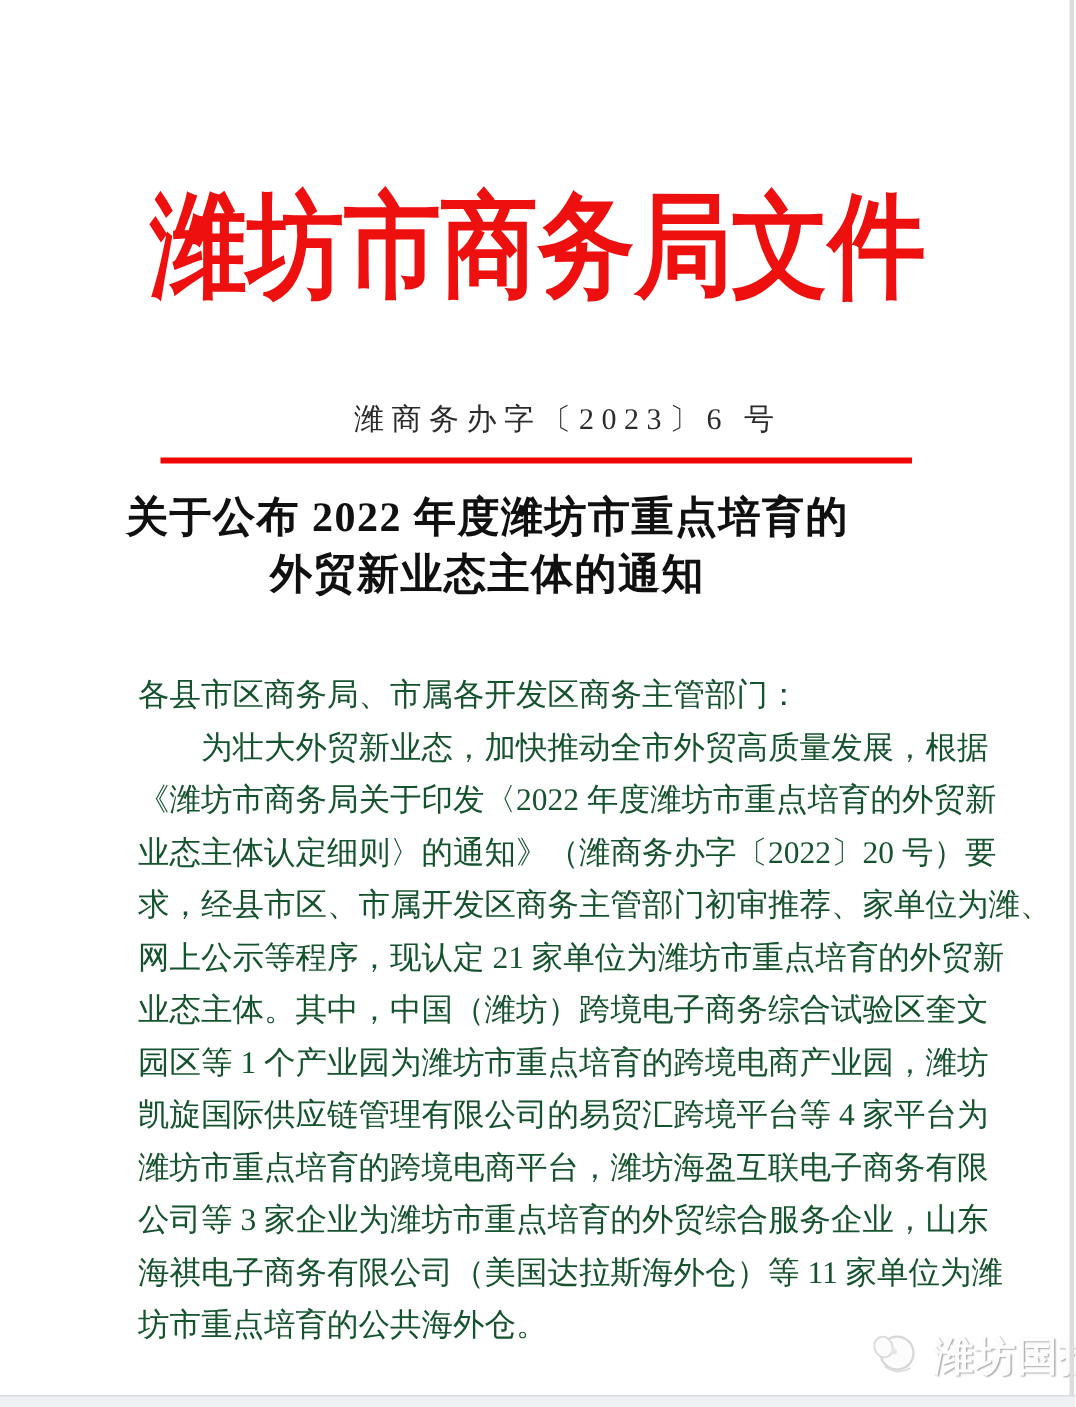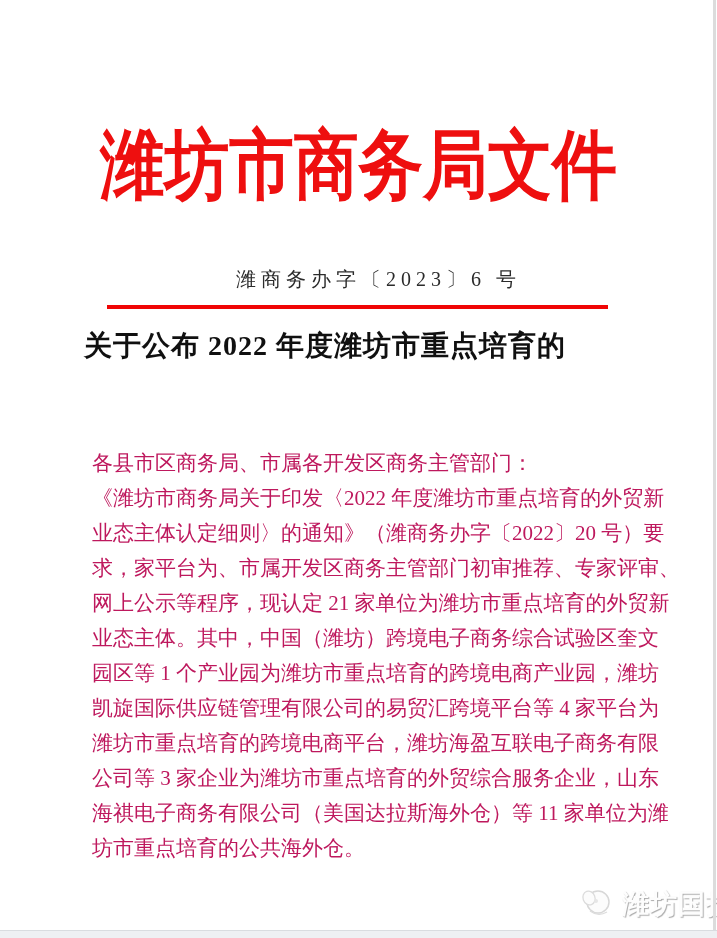--- a/index.html
+++ b/index.html
@@ -40,21 +40,21 @@
     position:absolute; top:327px; left:0; width:650px;
     text-align:center;
     font-size:28px; font-weight:bold; line-height:38px;
     color:#101010; letter-spacing:1px;
   }
   .doc-title div { white-space:nowrap; }
 
   .body-text {
     position:absolute; top:446px; left:92px; width:540px;
     font-size:21px; line-height:35px;
-    color:#be185d;
+    color:#14532d;
   }
   .bl { height:35px; white-space:nowrap; }
   .bl.fill { text-align:justify; text-align-last:justify; }
   .bl.indent { text-indent:42px; }
 
   .watermark {
     position:absolute; top:884px; left:576px;
     display:flex; align-items:center; gap:6px;
   }
   .wm-icon { display:block; }
@@ -85,27 +85,29 @@
 <div id="page">
 
   <div class="header-title">潍坊市商务局文件</div>
 
   <div class="doc-number">潍商务办字〔2023〕6 号</div>
 
   <div class="red-line"></div>
 
   <div class="doc-title">
     <div>关于公布 2022 年度潍坊市重点培育的</div>
+    <div>外贸新业态主体的通知</div>
   </div>
 
   <div class="body-text">
     <div class="bl">各县市区商务局、市属各开发区商务主管部门：</div>
+    <div class="bl fill indent">为壮大外贸新业态，加快推动全市外贸高质量发展，根据</div>
     <div class="bl fill">《潍坊市商务局关于印发〈2022 年度潍坊市重点培育的外贸新</div>
     <div class="bl fill">业态主体认定细则〉的通知》（潍商务办字〔2022〕20 号）要</div>
-    <div class="bl fill">求，家平台为、市属开发区商务主管部门初审推荐、专家评审、</div>
+    <div class="bl fill">求，经县市区、市属开发区商务主管部门初审推荐、家单位为潍、</div>
     <div class="bl fill">网上公示等程序，现认定 21 家单位为潍坊市重点培育的外贸新</div>
     <div class="bl fill">业态主体。其中，中国（潍坊）跨境电子商务综合试验区奎文</div>
     <div class="bl fill">园区等 1 个产业园为潍坊市重点培育的跨境电商产业园，潍坊</div>
     <div class="bl fill">凯旋国际供应链管理有限公司的易贸汇跨境平台等 4 家平台为</div>
     <div class="bl fill">潍坊市重点培育的跨境电商平台，潍坊海盈互联电子商务有限</div>
     <div class="bl fill">公司等 3 家企业为潍坊市重点培育的外贸综合服务企业，山东</div>
     <div class="bl fill">海祺电子商务有限公司（美国达拉斯海外仓）等 11 家单位为潍</div>
     <div class="bl">坊市重点培育的公共海外仓。</div>
   </div>
 

